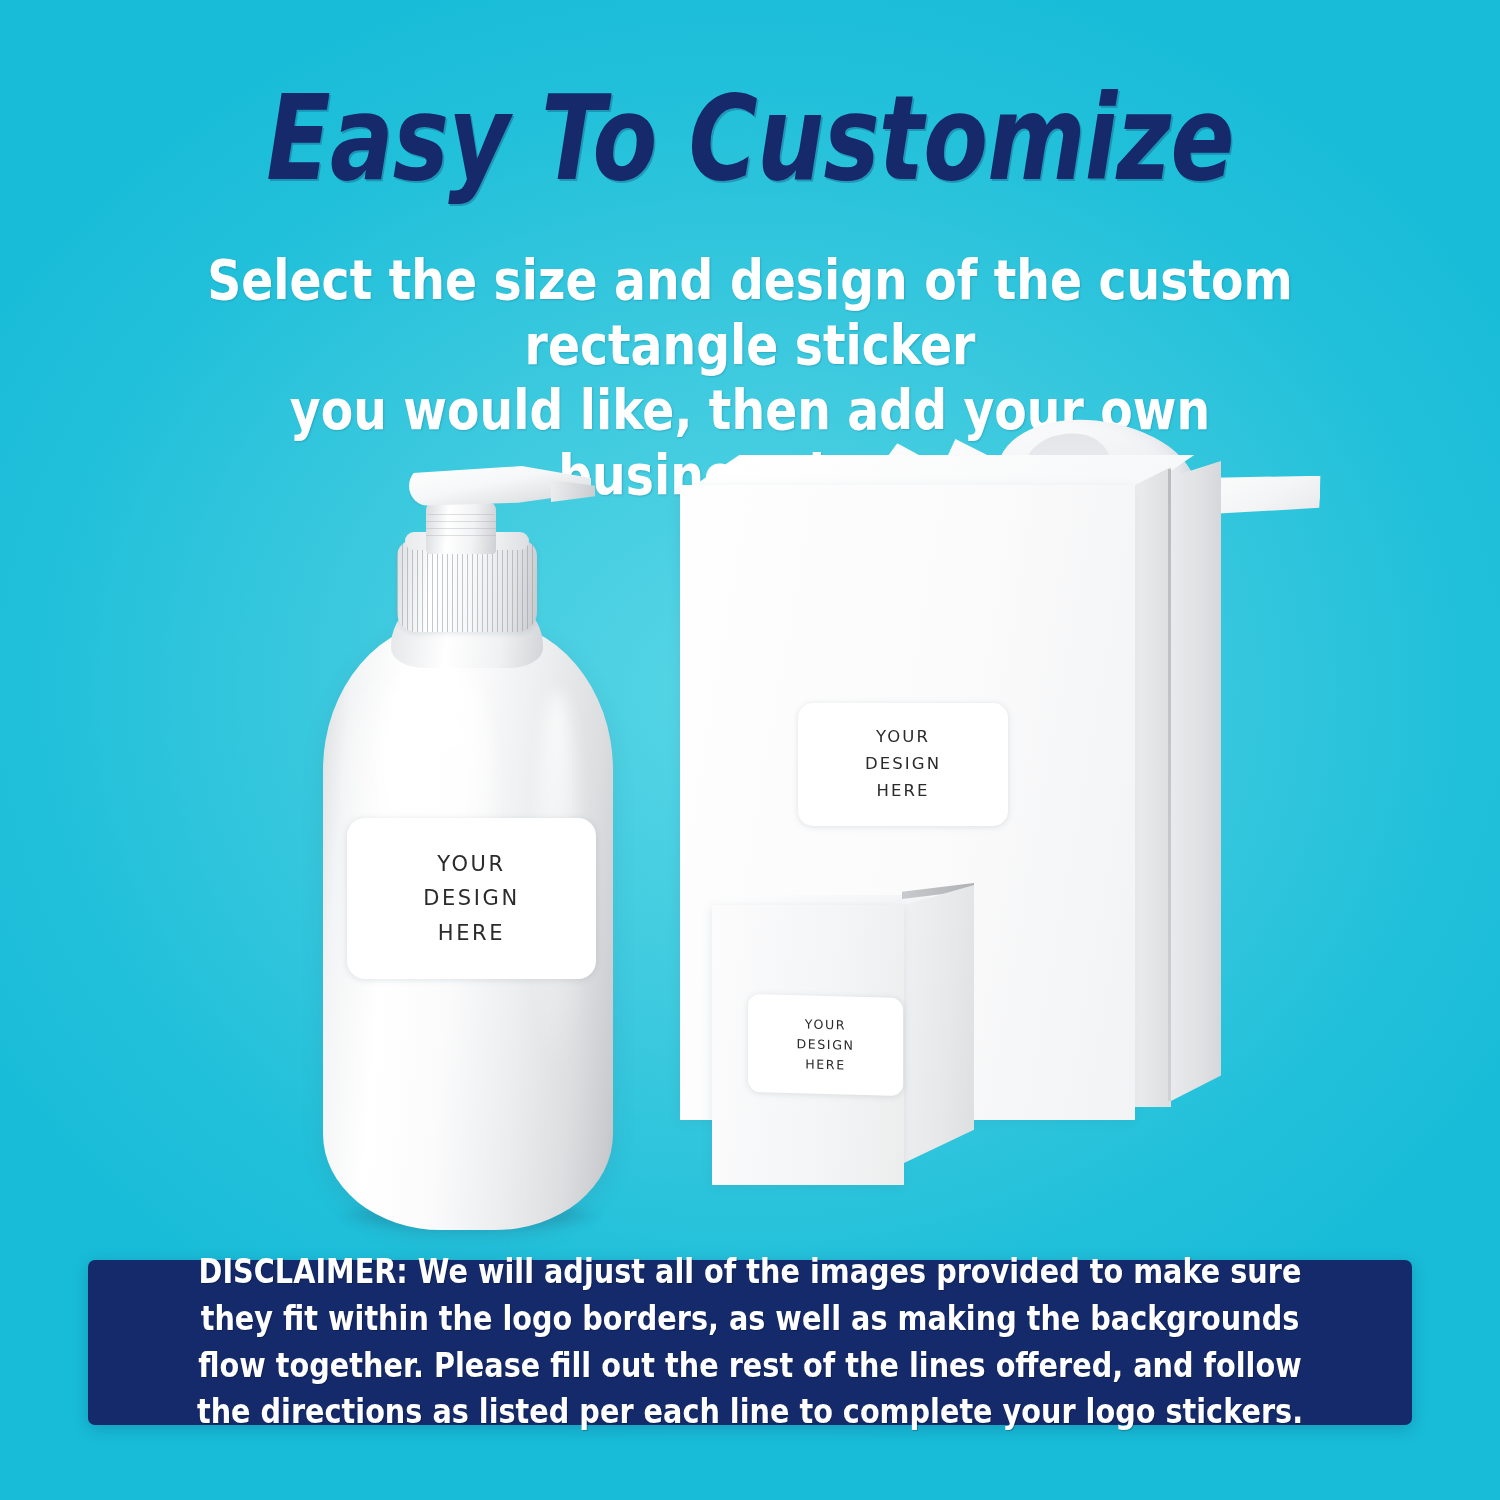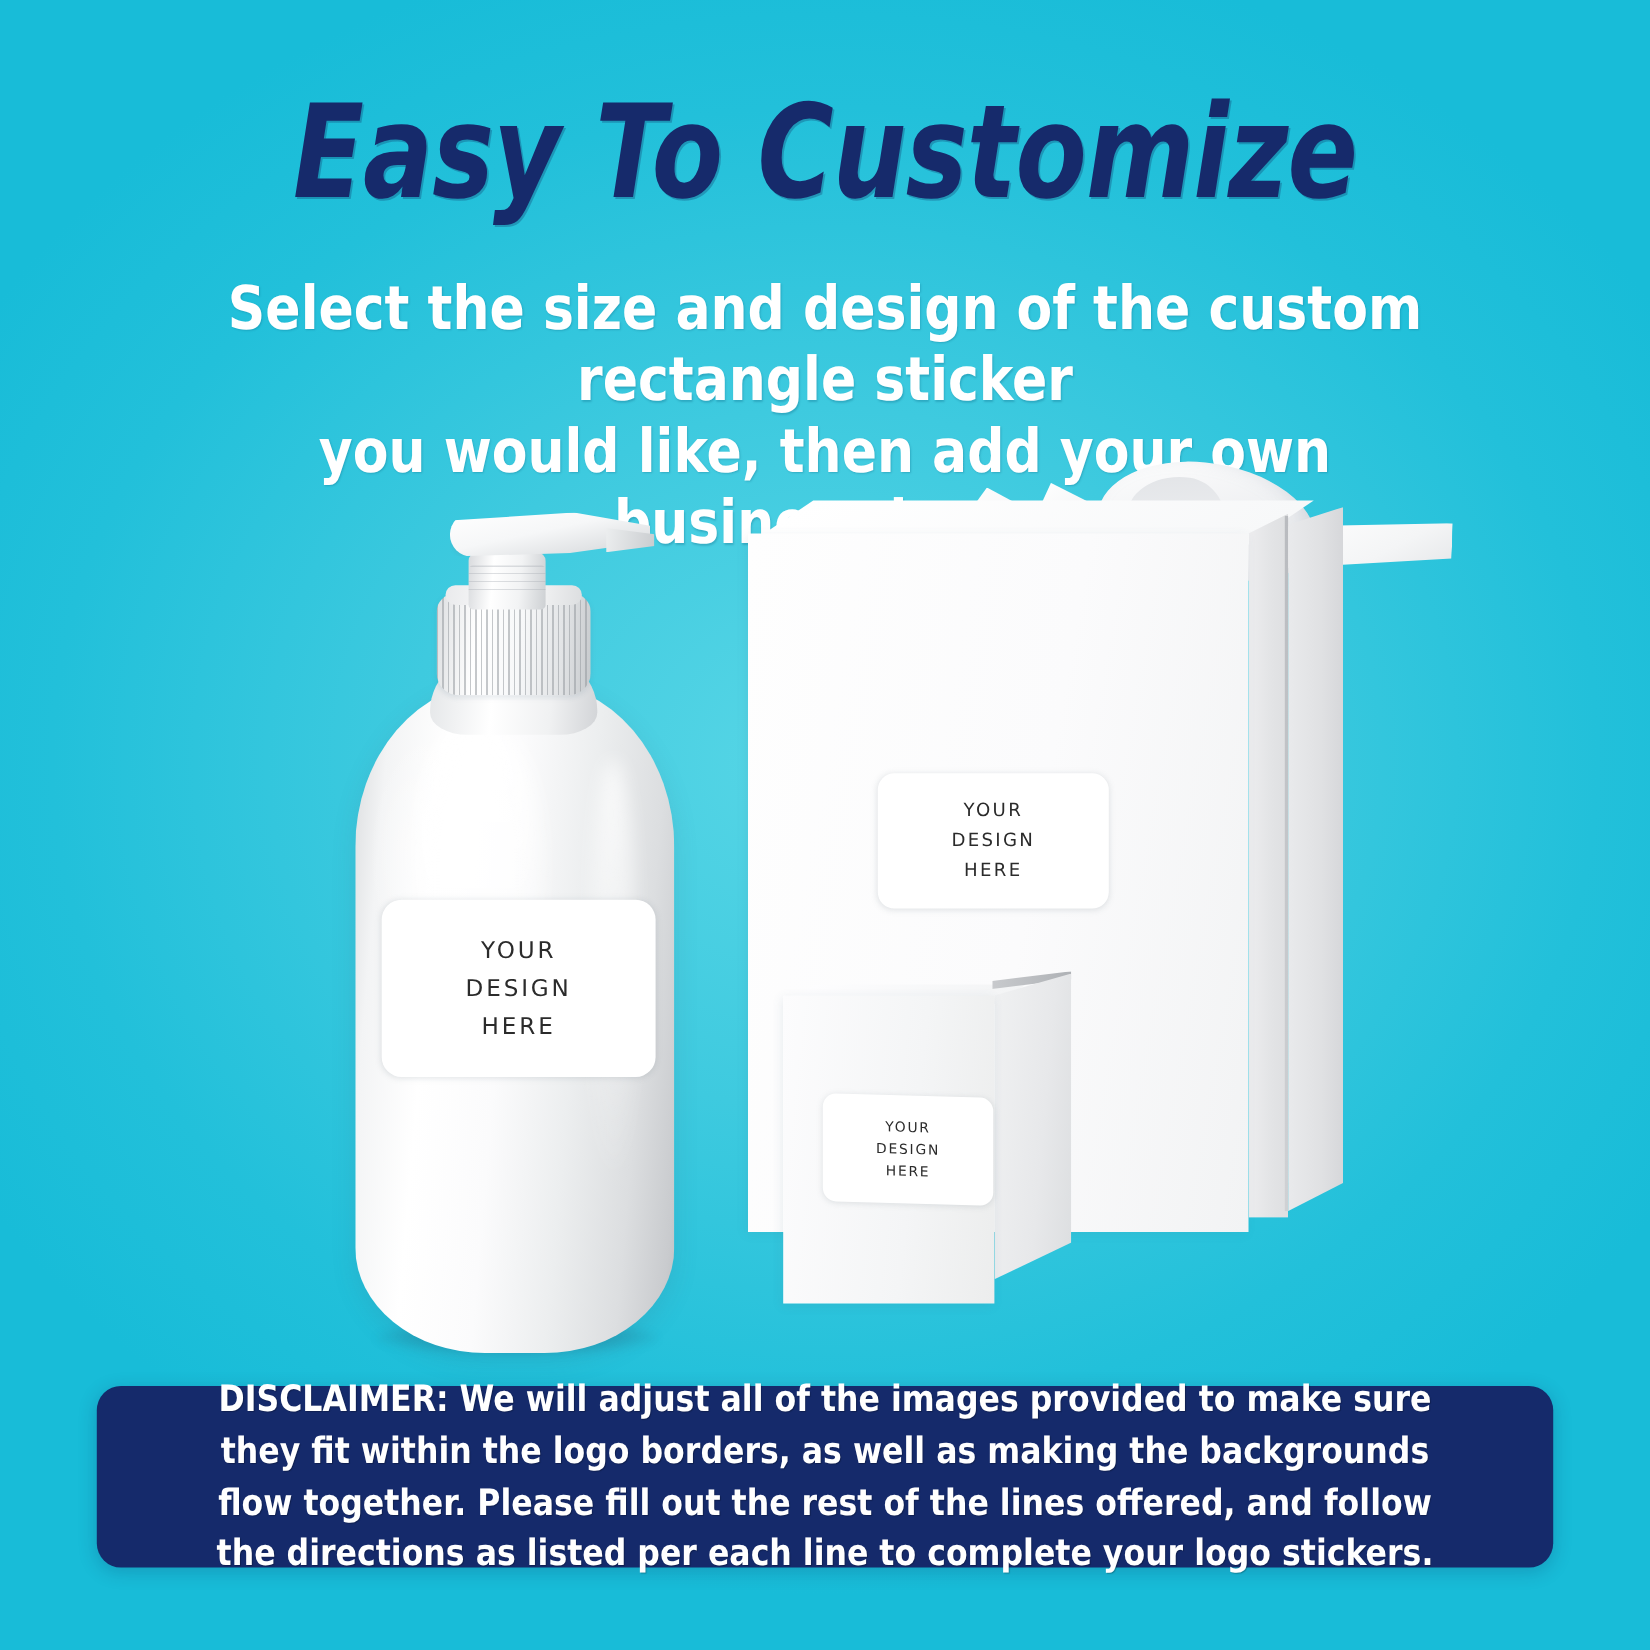--- a/index.html
+++ b/index.html
@@ -245,21 +245,21 @@
   }
   #label-bottle{
     left:347px;top:818px;width:249px;height:161px;
     font-size:21px;letter-spacing:2.6px;line-height:1.62;
     border-radius:18px;
   }
 
   
   #disclaimer{
     position:absolute;left:88px;top:1260px;width:1324px;height:165px;
-    background:#152a6b;border-radius:22px;
+    background:#152a6b;border-radius:7px;
     display:flex;align-items:center;justify-content:center;
     box-shadow:0 4px 16px rgba(10,40,90,.22);
   }
   #disclaimer-text{
     color:#ffffff;text-align:center;
     font-family:"DejaVu Sans","Liberation Sans",sans-serif;
     font-weight:bold;font-size:33px;line-height:1.42;
     transform:scaleX(.87);transform-origin:50% 50%;
     padding:0 22px;
     text-shadow:1px 1px 1px rgba(0,0,0,.25);

